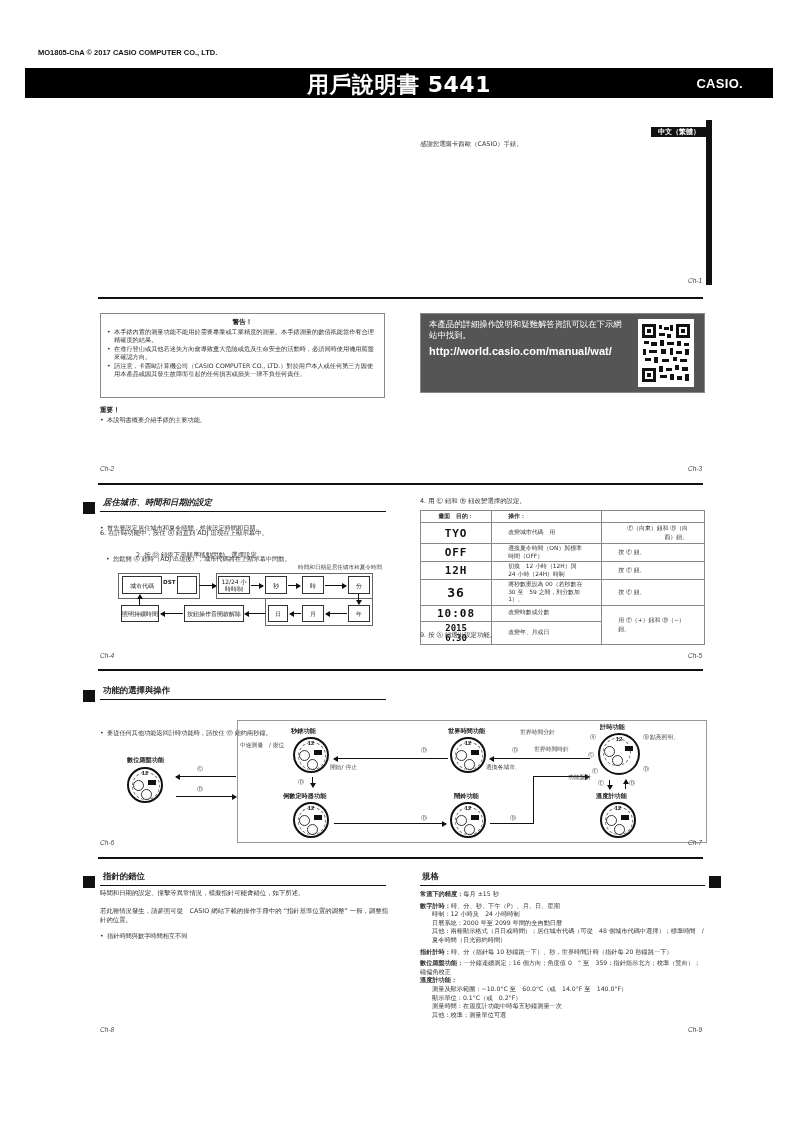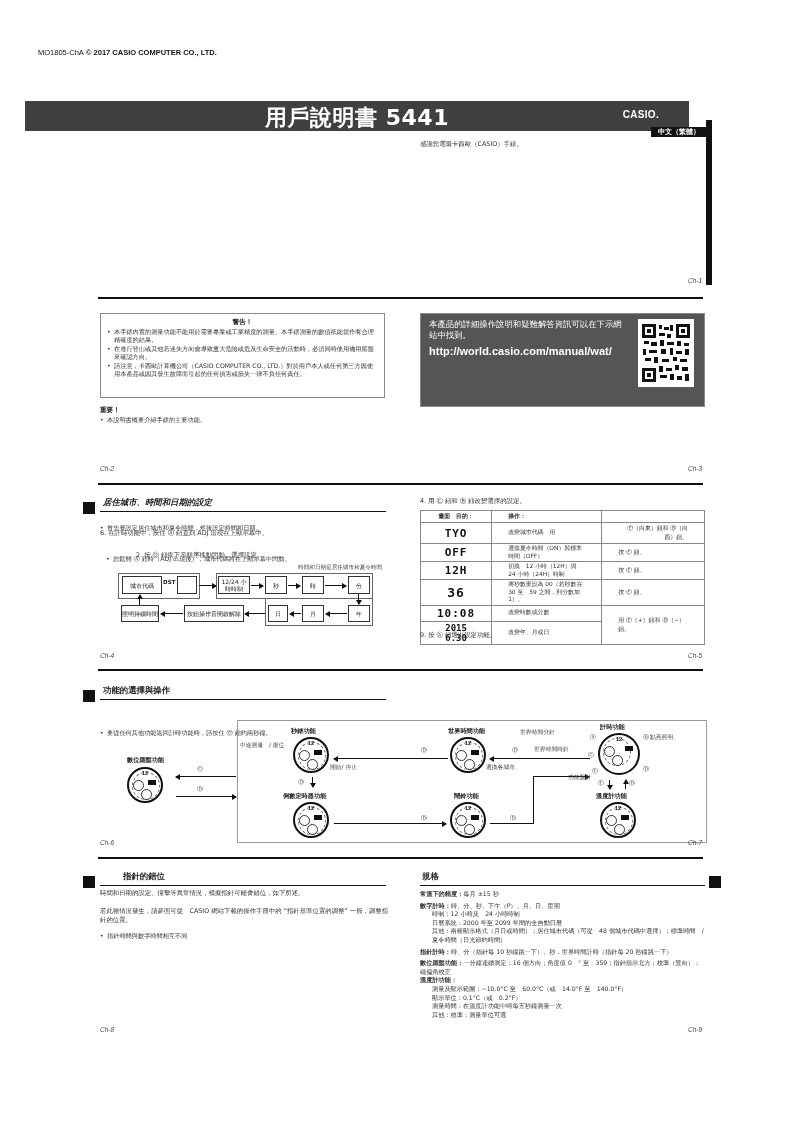--- a/index.html
+++ b/index.html
@@ -1,33 +1,33 @@
 <!DOCTYPE html>
 <html><head>
 <meta charset="utf-8">
 <style>
   * { box-sizing: border-box; margin: 0; padding: 0; }
   html, body { width: 802px; height: 1134px; background: #ffffff; overflow: hidden; }
   body { position: relative; font-family: "DejaVu Sans", "Liberation Sans", sans-serif; color: #222; }
   .abs { position: absolute; }
   .copyright { left: 38px; top: 48px; font-size: 7.5px; font-weight: bold; color: #111; font-family: "Liberation Sans", sans-serif; }
-  .copyright .code { font-weight: normal; margin-top: 44px; }
-  .banner { left: 25px; top: 68px; width: 664px; height: 30px; background: #404040; margin-top: 33px; }
+  .copyright .code { font-weight: bold; margin-top: 44px; }
+  .banner { left: 25px; top: 68px; width: 748px; height: 30px; background: #000000; }
   .banner-title { position: absolute; left: 0; right: 0; top: 2px; text-align: center; color: #fff; font-size: 22px; font-weight: bold; letter-spacing: 0.5px; }
-  .banner-logo { position: absolute; right: 30px; top: 8px; color: #fff; font-family: "Liberation Sans", sans-serif; font-weight: bold; font-size: 10px; letter-spacing: 0.3px; }
+  .banner-logo { position: absolute; right: 30px; top: 8px; color: #fff; font-family: "Liberation Sans", sans-serif; font-weight: bold; font-size: 13px; letter-spacing: 0.3px; }
   .lang-tab { left: 651px; top: 127px; width: 56px; height: 10px; background: #111; color: #fff; font-size: 7px; font-weight: bold; text-align: center; line-height: 10px; }
   .side-bar { left: 706px; top: 120px; width: 6px; height: 165px; background: #111; }
   .small { font-size: 6.4px; line-height: 9px; color: #333; }
   .pageno { font-size: 6.5px; font-style: italic; color: #444; font-family: "Liberation Sans", sans-serif; }
   .rule { height: 1.5px; background: #111; }
   .warn-box { left: 100px; top: 313px; width: 285px; height: 85px; border: 1px solid #888; padding: 4px 6px; }
   .warn-title { text-align: center; font-size: 6.6px; font-weight: bold; margin-bottom: 1px; }
   .bullet { position: relative; padding-left: 7px; font-size: 6.2px; line-height: 8.4px; color: #333; }
   .bullet::before { content: "•"; position: absolute; left: 0; top: 0; }
-  .info-box { left: 420px; top: 313px; width: 285px; height: 94px; background: #555; border: 1px solid #888; padding: 5px 8px; color: #fff; }
+  .info-box { left: 420px; top: 313px; width: 285px; height: 80px; background: #555; border: 1px solid #888; padding: 5px 8px; color: #fff; }
   .info-text { font-size: 8.4px; line-height: 11px; width: 200px; }
   .info-url { font-family: "Liberation Sans", sans-serif; font-weight: bold; font-size: 11px; margin-top: 4px; }
   .qr { position: absolute; right: 10px; top: 5px; width: 56px; height: 68px; background: #fff; padding: 5px 4px; }
   .sec-square { width: 12px; height: 12px; background: #111; }
   .sec-title { font-size: 8.4px; font-weight: bold; color: #222; }
   .sec-rule { height: 1px; background: #111; }
   .flow-box { position: absolute; border: 1px solid #333; font-size: 6px; text-align: center; display: flex; align-items: center; justify-content: center; line-height: 7px; background: #fff; }
   .flow-group { position: absolute; border: 1px solid #666; }
   .arrow-h { position: absolute; height: 1.3px; background: #111; }
   .arrow-h.right::after { content: ""; position: absolute; right: -1px; top: -2.5px; border-left: 5px solid #111; border-top: 3px solid transparent; border-bottom: 3px solid transparent; }
@@ -301,21 +301,21 @@
       <span class="twelve">12</span>
       <span class="sub"></span>
       <span class="win"></span>
       <span class="sub2"></span>
     </div>
 </div>
 <div class="abs pageno" style="left:688px; top:839px;">Ch-7</div>
 <div class="abs rule" style="left:98px; top:857px; width:605px;"></div>
 
 <div class="abs sec-square" style="left:83px; top:876px;"></div>
-<div class="abs sec-title" style="left:103px; top:871px;margin-left:20px;">指針的錯位</div>
+<div class="abs sec-title" style="left:103px; top:871px;">指針的錯位</div>
 <div class="abs sec-rule" style="left:100px; top:885px; width:286px;"></div>
 <div class="abs small" style="left:100px; top:889px; width:290px;">時間和日期的設定、撞擊等異常情況，模擬指針可能會錯位，如下所述。</div>
 <div class="abs bullet" style="left:100px; top:898px; width:290px;">指針時間與數字時間相互不同</div>
 <div class="abs small" style="left:100px; top:907px; width:290px;">若此種情況發生，請參照可從　CASIO 網站下載的操作手冊中的 “指針基準位置的調整” 一節，調整指針的位置。</div>
 <div class="abs pageno" style="left:100px; top:1026px;">Ch-8</div>
 
 <div class="abs sec-title" style="left:422px; top:871px;">規格</div>
 <div class="abs sec-rule" style="left:420px; top:885px; width:285px;"></div>
 <div class="abs sec-square" style="left:709px; top:876px;"></div>
 <div class="abs" style="left:420px; top:890px; width:285px;">

